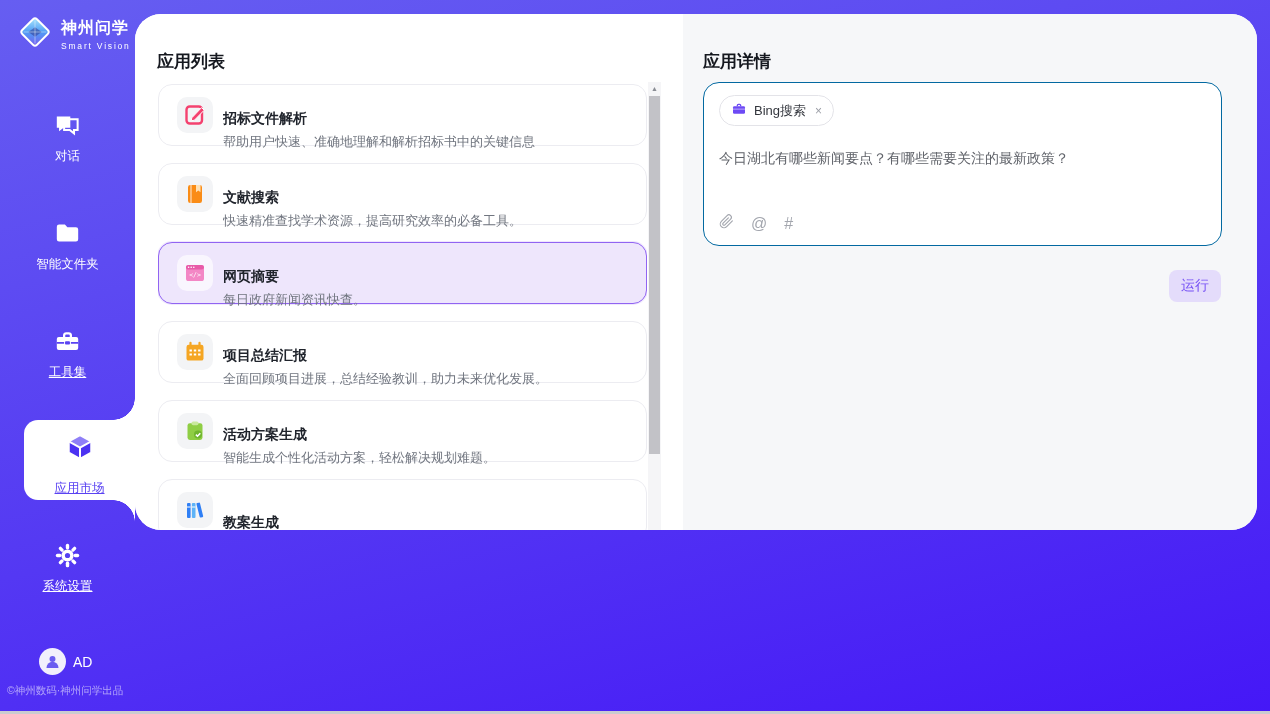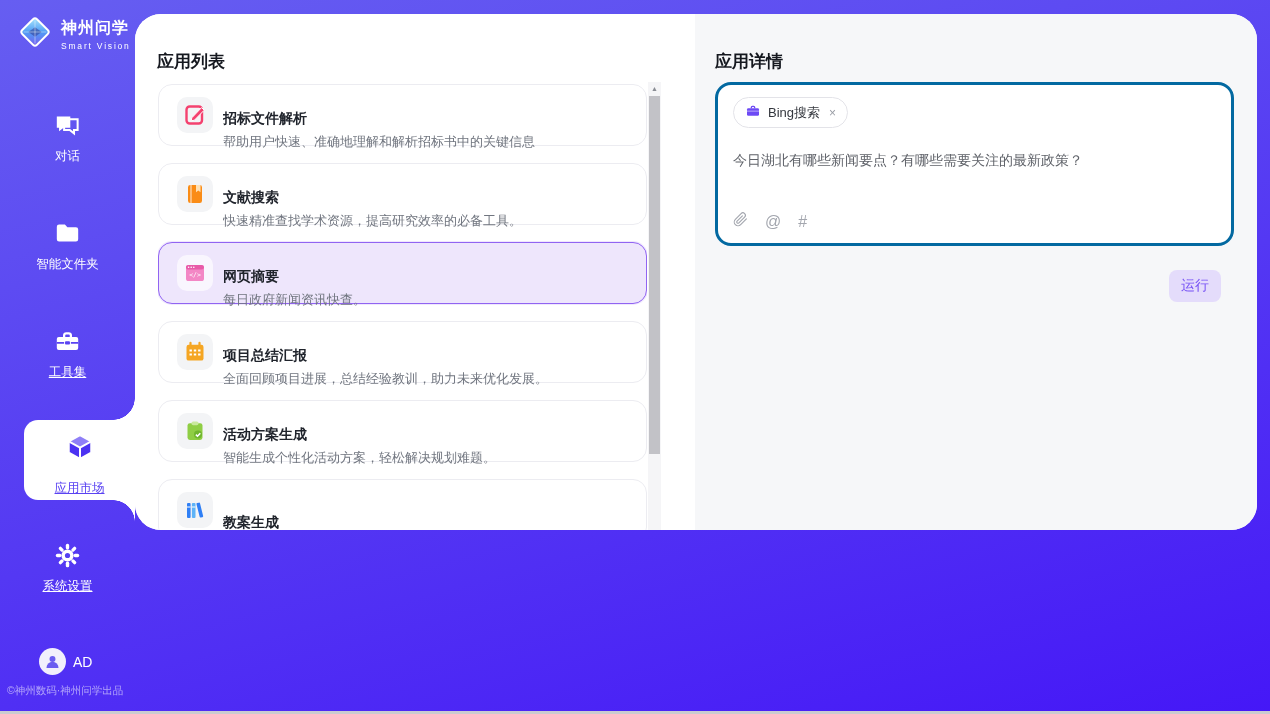--- a/index.html
+++ b/index.html
@@ -28,21 +28,21 @@
   .active-tab svg { margin-top:12px; }
 
   .user { position:absolute; top:648px; left:39px; display:flex; align-items:center; gap:7px; cursor:pointer; }
   .avatar { width:27px; height:27px; border-radius:50%; background:#f1effc; display:flex; align-items:center; justify-content:center; }
   .user-label { font-size:14px; color:#fff; }
   .sidebar-footer { position:absolute; top:684px; left:7px; width:128px; font-size:10.5px;
                     color:rgba(255,255,255,.55); white-space:nowrap; }
 
   
   .content { position:absolute; left:135px; top:14px; width:1122px; height:516px;
-             background:#fff; border-radius:26px; overflow:hidden; display:flex;gap:12px; }
+             background:#fff; border-radius:26px; overflow:hidden; display:flex; }
   .list-panel { position:relative; width:548px; background:#fff; }
   .detail-panel { position:relative; flex:1; background:#f6f7f9; }
   .panel-title { position:absolute; top:36px; font-size:17px; font-weight:bold; color:#15181f; }
   .list-panel .panel-title { left:22px; }
   .detail-panel .panel-title { left:20px; }
 
   
   .cards { position:absolute; top:70px; left:23px; width:489px; height:614px; overflow:hidden; }
   .app-card { position:relative; height:62px; margin-bottom:17px; border:1px solid #ececf1; border-radius:14px;
               background:#fff; display:flex; align-items:center; padding:0 16px 0 18px; cursor:pointer; }
@@ -55,21 +55,21 @@
   .app-desc { font-size:13px; color:#70757f; white-space:nowrap; }
 
   .scrollbar { position:absolute; left:513px; top:68px; width:13px; height:600px; background:#f5f5f7; }
   .sb-arrow { position:absolute; left:0; width:13px; height:12px; color:#8a8d94; font-size:7px;
               display:flex; align-items:center; justify-content:center; cursor:pointer; }
   .sb-up { top:0; } .sb-down { bottom:0; }
   .sb-thumb { position:absolute; left:1px; top:14px; width:11px; height:358px; background:#c2c2c7; cursor:pointer; }
 
   
   .prompt-card { position:absolute; top:68px; left:20px; width:519px; height:164px; background:#fff;
-                 border:3px solid #0369a1; border-radius:16px; }
+                 border:1px solid #0369a1; border-radius:16px; }
   .tool-chip { position:absolute; top:12px; left:15px; height:31px; display:inline-flex; align-items:center;
                gap:7px; padding:0 11px; background:#fff; border:1px solid #e3e3e8; border-radius:16px; cursor:pointer; }
   .tool-chip .chip-label { font-size:13px; color:#33363d; }
   .tool-chip .chip-close { font-size:12px; color:#9a9da5; margin-left:2px; cursor:pointer; }
   .prompt-text { position:absolute; top:67px; left:15px; right:15px; font-size:14px; color:#5f6269; cursor:text; }
   .attach-row { position:absolute; bottom:11px; left:15px; display:flex; align-items:center; gap:17px; }
   .attach-glyph { font-size:16px; color:#a3a6ae; cursor:pointer; line-height:1; }
   .run-button { position:absolute; top:256px; right:36px; width:52px; height:32px; border-radius:8px;
                 background:#e4dcfb; color:#7752f5; font-size:14px; display:flex; align-items:center;
                 justify-content:center; cursor:pointer; }

